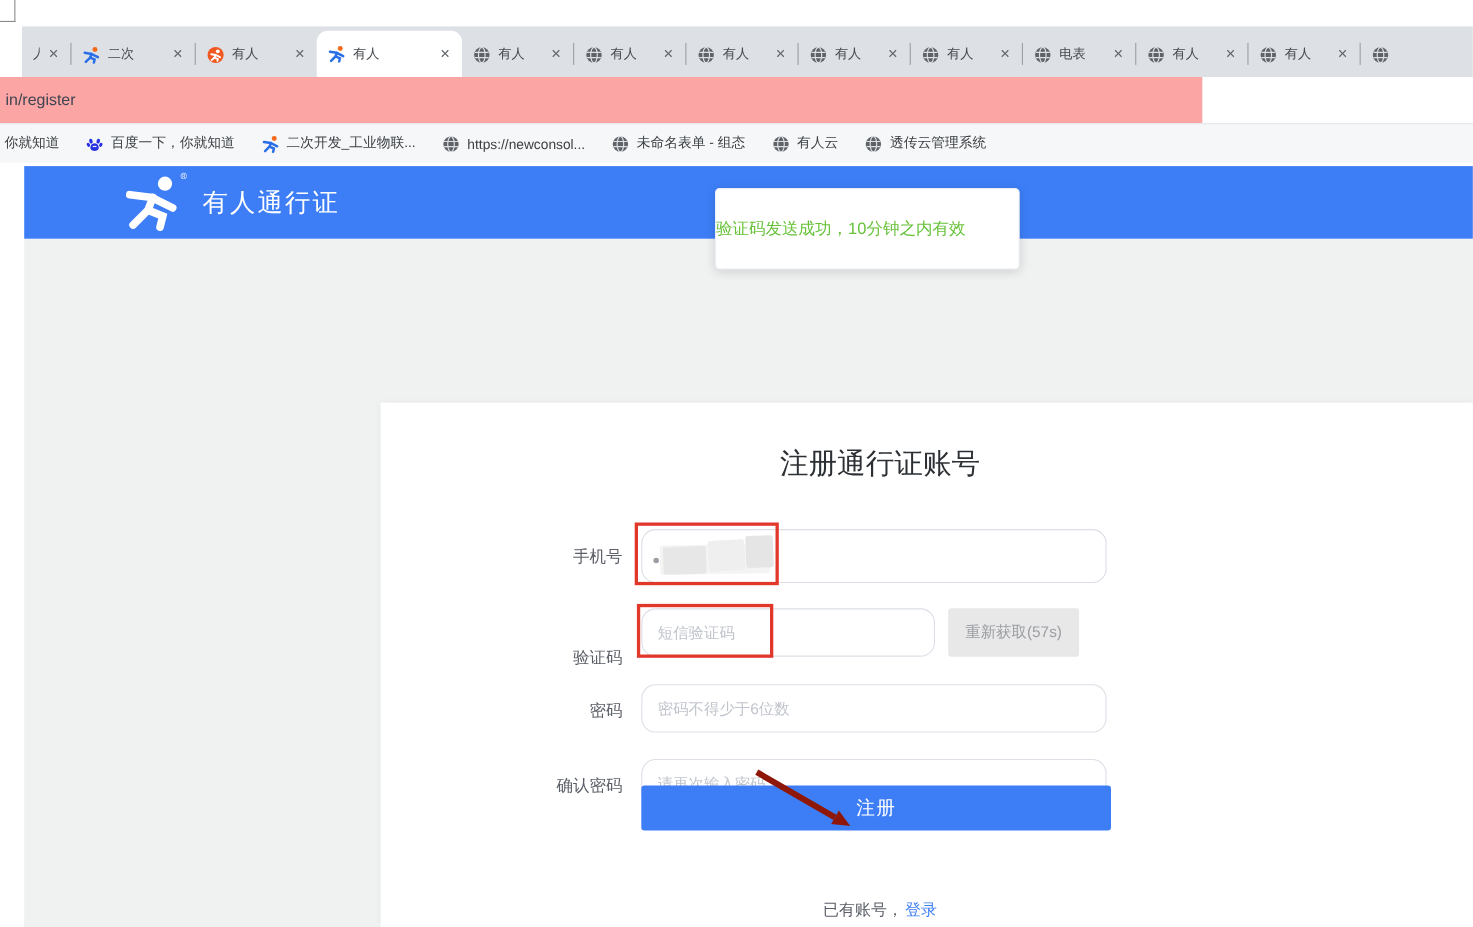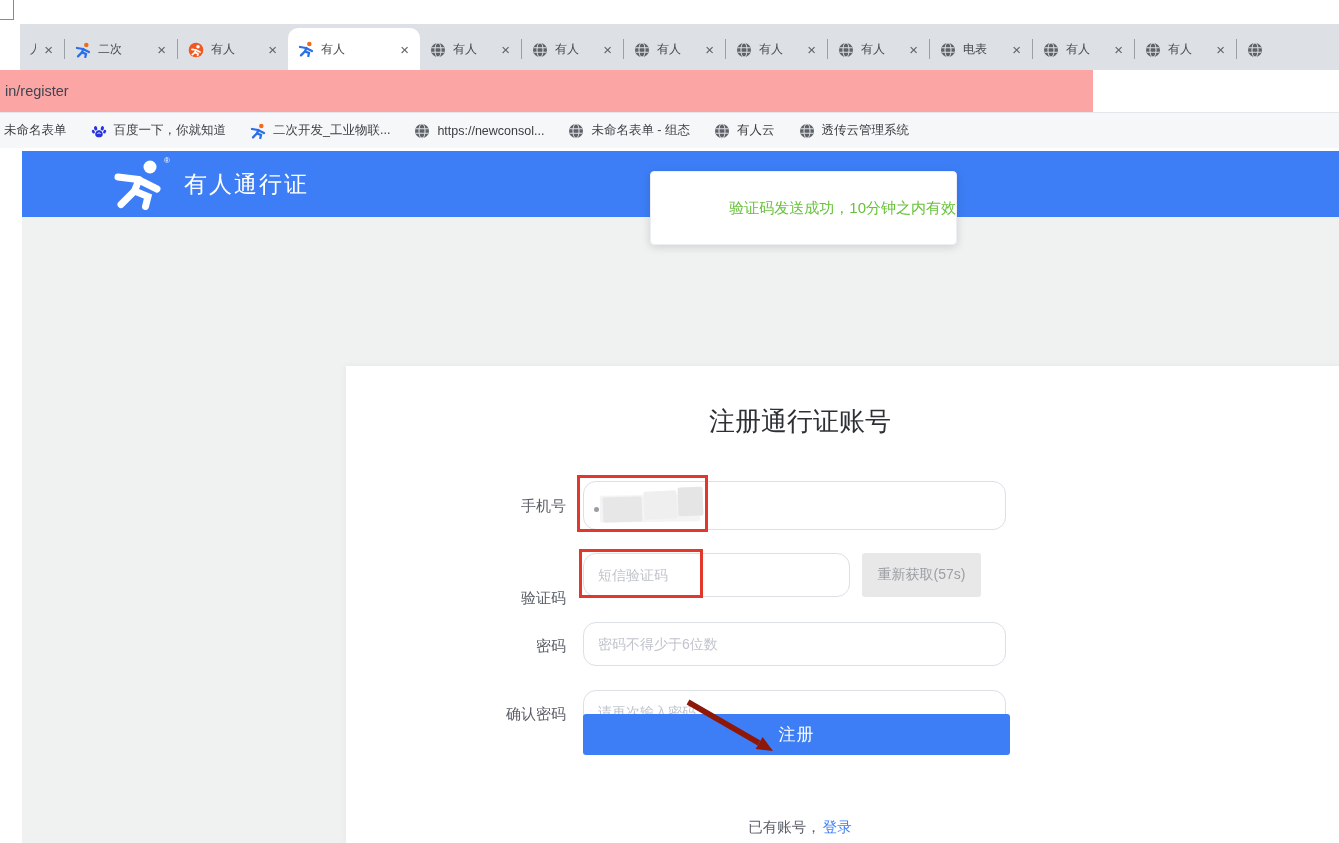--- a/index.html
+++ b/index.html
@@ -37,23 +37,23 @@
   .bookmark { display:flex; align-items:center; gap:7px; font-size:12.5px; color:#3c4043; white-space:nowrap; }
 
   
   .appheader { position:absolute; left:22px; top:151px; width:1317px; height:66px; background:#3d7ef7; }
   .brand { position:absolute; left:88px; top:6px; display:flex; align-items:center; gap:18px; height:54px; }
   .brand-logo { position:relative; width:56px; height:52px; }
   .reg-mark { position:absolute; right:-4px; top:-2px; color:#fff; font-size:8px; }
   .brand-title { color:#fff; font-size:23px; letter-spacing:2px; }
 
   
-  .toast { position:absolute; left:650px; top:171px; width:307px; height:74px; background:#fff;
+  .toast { position:absolute; left:650px; top:171px; width:277px; height:74px; background:#fff;
     border:1px solid #ebeef5; border-radius:4px; box-shadow:0 2px 10px rgba(0,0,0,.14);
-    display:flex; align-items:center; justify-content:flex-end; z-index:6; }
+    display:flex; align-items:center; justify-content:flex-start; z-index:6; }
   .toast-text { color:#67c23a; font-size:15px; }
 
   
   .page-bg { position:absolute; left:22px; top:217px; width:1317px; height:626px; background:#f0f1f1; }
   .card { position:absolute; left:346px; top:366px; width:993px; height:477px; background:#fff;
     box-shadow:0 0 8px rgba(0,0,0,.05); z-index:1; }
 
   
   .form-title { position:absolute; left:590px; top:404px; width:420px; text-align:center;
     font-size:26px; color:#2c3035; z-index:2; }
@@ -251,21 +251,21 @@
     <span class="tab-label"></span>
   </div>
 </div>
 
 <div class="addressbar">
   <span class="address-text">in/register</span>
 </div>
 
 <div class="bookmarksbar">
   <div class="bookmark">
-    <span>未命名表单</span>
+    <span>你就知道</span>
   </div>
   <div class="bookmark">
     <svg class="favicon" viewBox="0 0 24 24">
         <use href="#ico-baidu"></use>
       </svg>
     <span>百度一下，你就知道</span>
   </div>
   <div class="bookmark">
     <svg class="favicon" viewBox="0 0 24 24">
         <use href="#ico-usr"></use>

